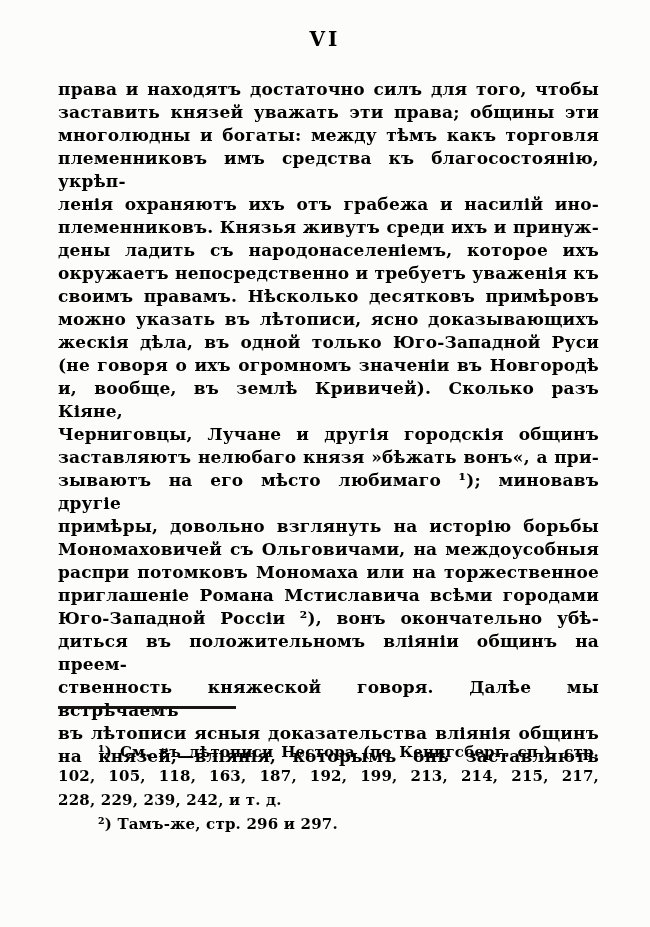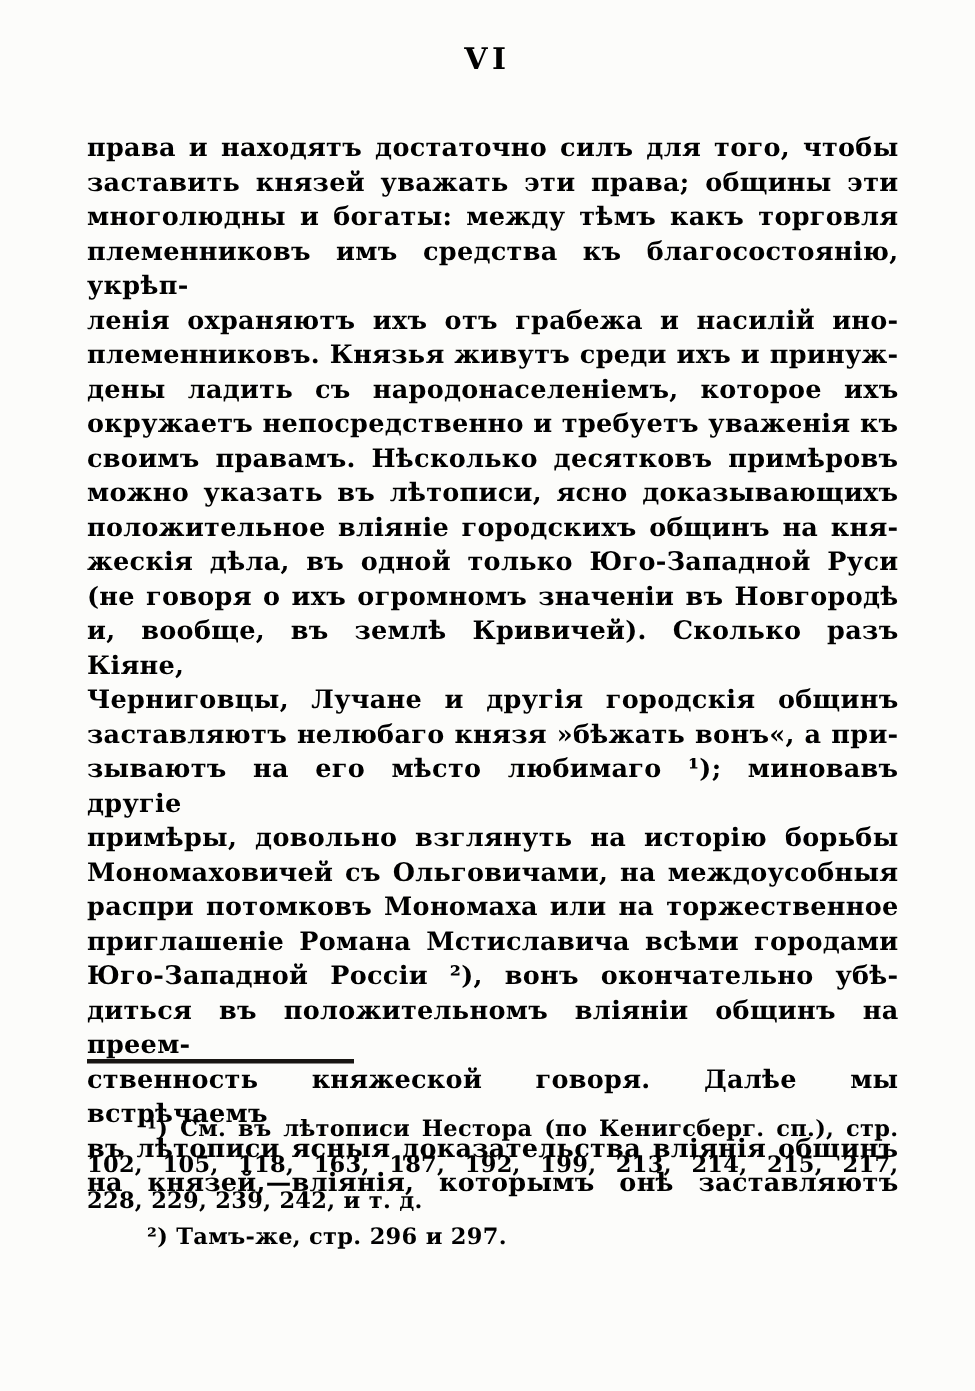--- a/index.html
+++ b/index.html
@@ -21,21 +21,20 @@
     text-align: center;
     font-size: 20px;
     font-weight: bold;
     letter-spacing: 3px;
   }
   .body-block {
     position: absolute;
     top: 78px;
     left: 58px;
     width: 541px;
-    margin-top: 10px;
   }
   .b-line {
     font-size: 17px;
     line-height: 23px;
     font-weight: bold;
     letter-spacing: 0.2px;
     text-align: justify;
     text-align-last: justify;
     -moz-text-align-last: justify;
   }
@@ -77,21 +76,20 @@
     <div class="b-line">права и находятъ достаточно силъ для того, чтобы</div>
     <div class="b-line">заставить князей уважать эти права; общины эти</div>
     <div class="b-line">многолюдны и богаты: между тѣмъ какъ торговля</div>
     <div class="b-line">племенниковъ имъ средства къ благосостоянію, укрѣп-</div>
     <div class="b-line">ленія охраняютъ ихъ отъ грабежа и насилій ино-</div>
     <div class="b-line">племенниковъ. Князья живутъ среди ихъ и принуж-</div>
     <div class="b-line">дены ладить съ народонаселеніемъ, которое ихъ</div>
     <div class="b-line">окружаетъ непосредственно и требуетъ уваженія къ</div>
     <div class="b-line">своимъ правамъ. Нѣсколько десятковъ примѣровъ</div>
     <div class="b-line">можно указать въ лѣтописи, ясно доказывающихъ</div>
-    <div class="b-line">положительное вліяніе городскихъ общинъ на кня-</div>
     <div class="b-line">жескія дѣла, въ одной только Юго-Западной Руси</div>
     <div class="b-line">(не говоря о ихъ огромномъ значеніи въ Новгородѣ</div>
     <div class="b-line">и, вообще, въ землѣ Кривичей). Сколько разъ Кіяне,</div>
     <div class="b-line">Черниговцы, Лучане и другія городскія общинъ</div>
     <div class="b-line">заставляютъ нелюбаго князя »бѣжать вонъ«, а при-</div>
     <div class="b-line">зываютъ на его мѣсто любимаго ¹); миновавъ другіе</div>
     <div class="b-line">примѣры, довольно взглянуть на исторію борьбы</div>
     <div class="b-line">Мономаховичей съ Ольговичами, на междоусобныя</div>
     <div class="b-line">распри потомковъ Мономаха или на торжественное</div>
     <div class="b-line">приглашеніе Романа Мстиславича всѣми городами</div>

